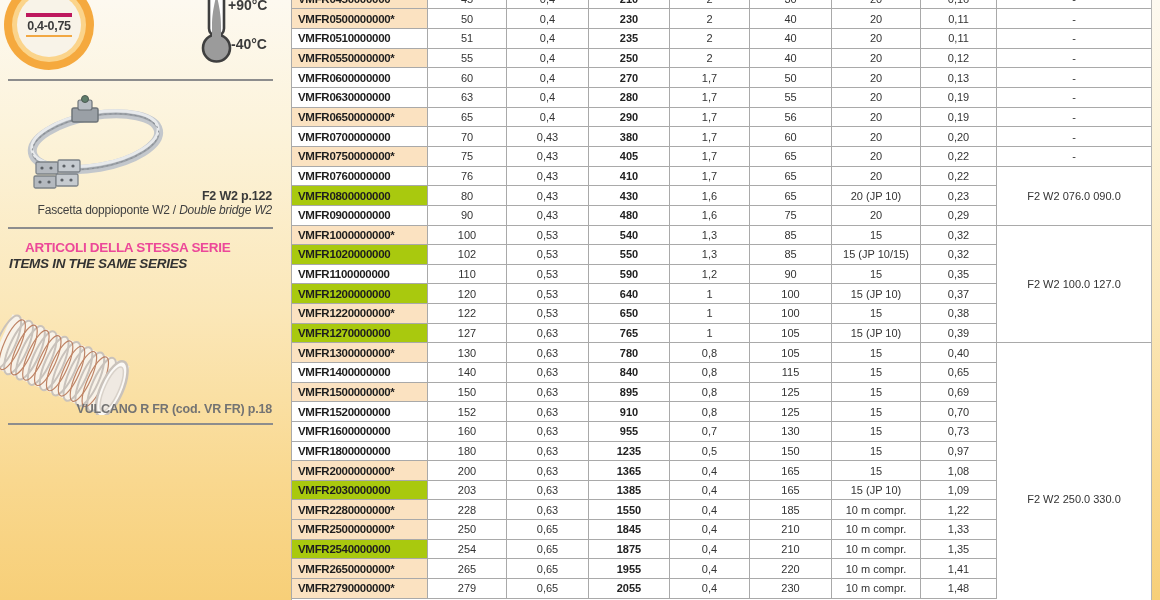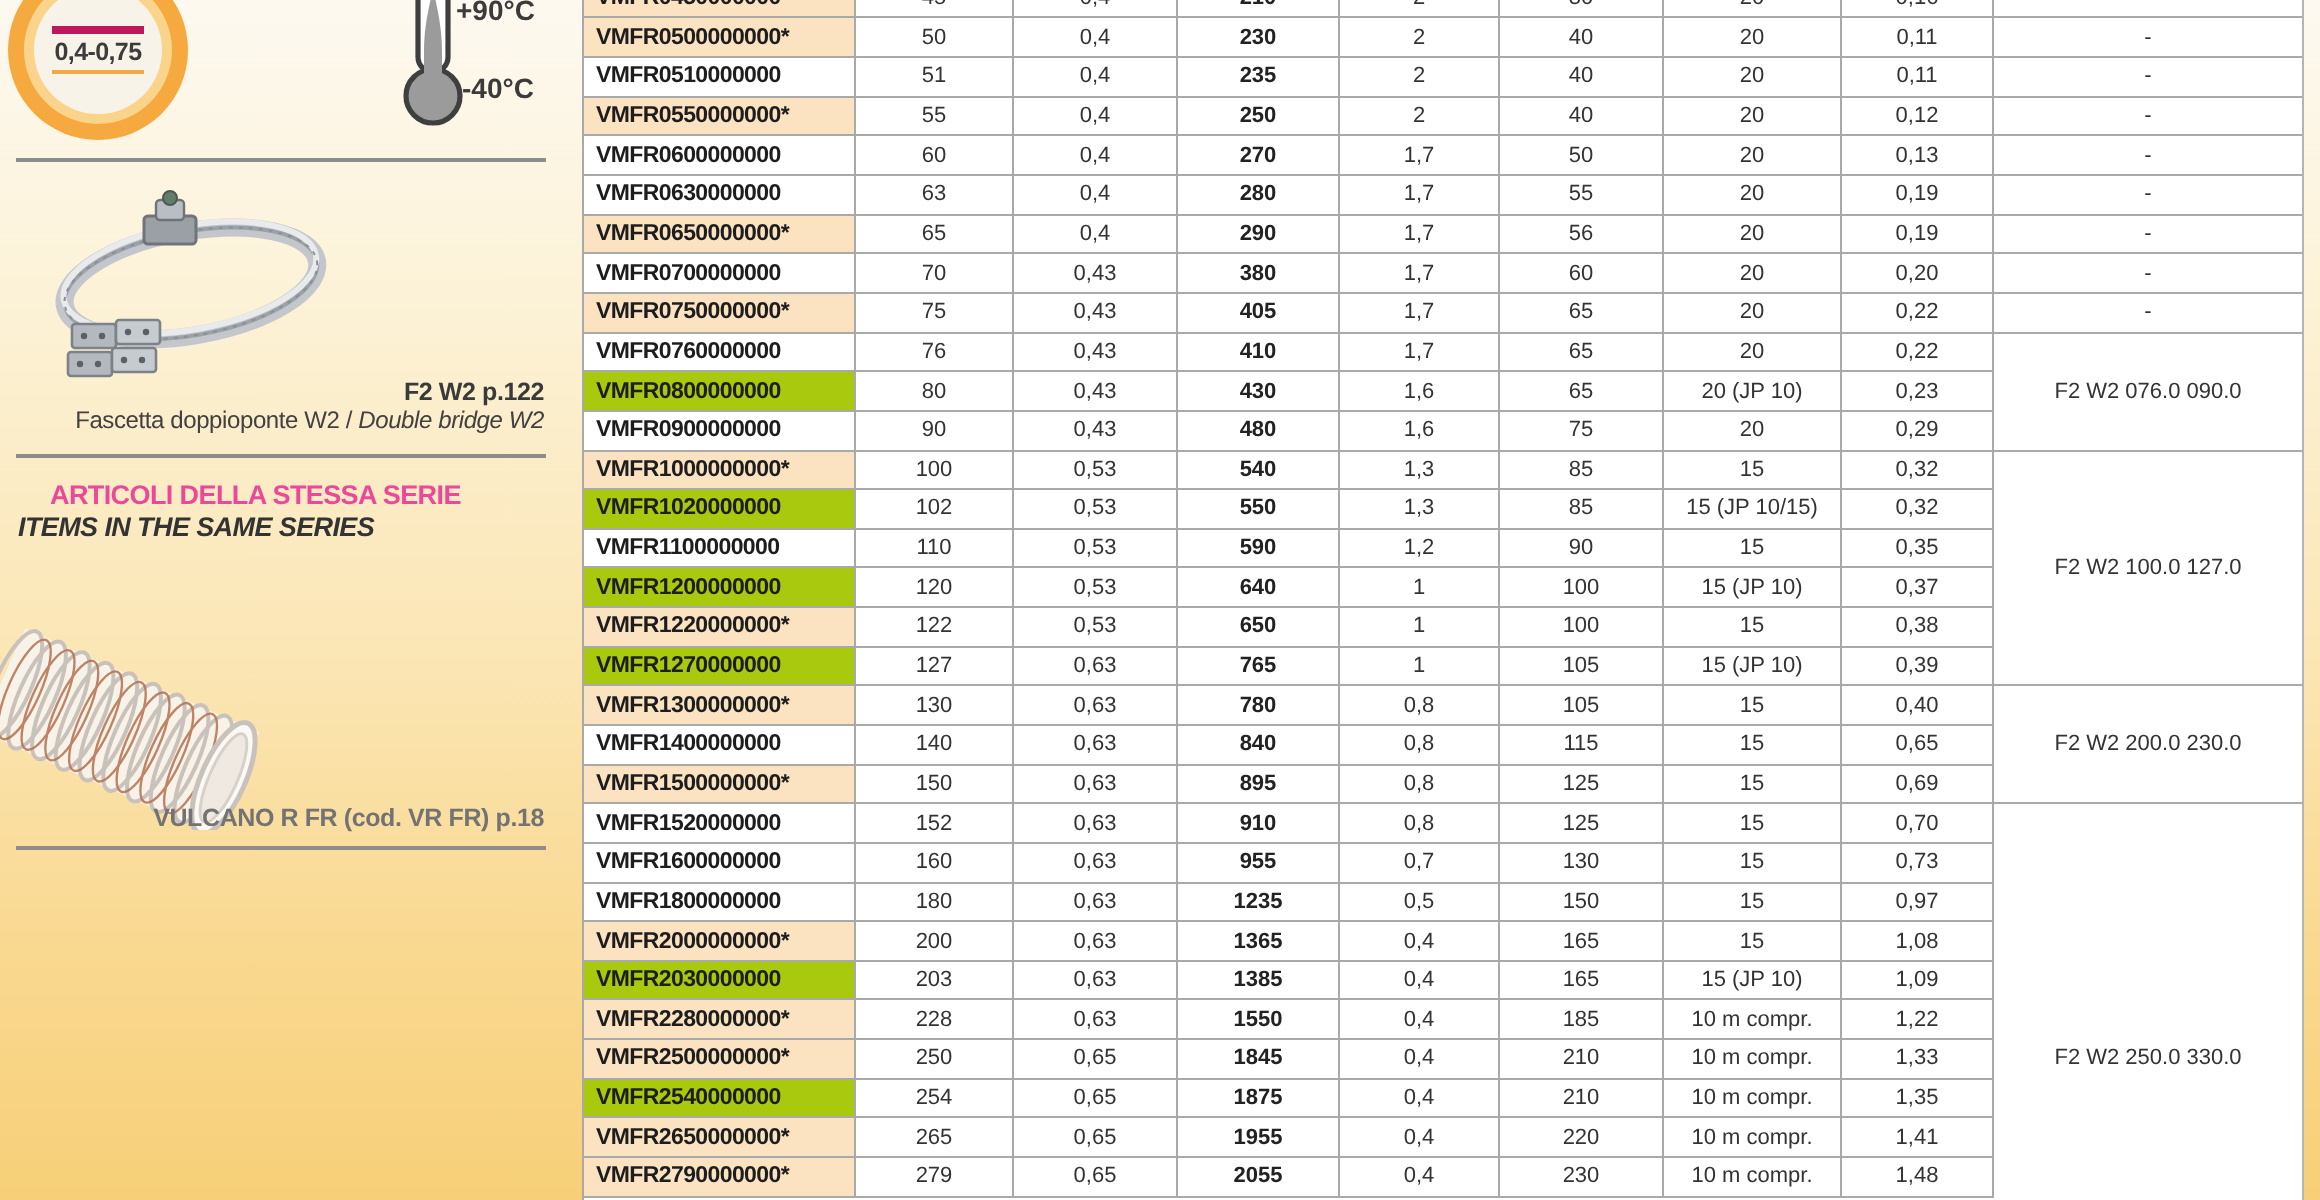--- a/index.html
+++ b/index.html
@@ -476,16 +476,15 @@
       <div class="ref-sec" style="height: 19.65px;">-</div>
       <div class="ref-sec" style="height: 19.65px;">-</div>
       <div class="ref-sec" style="height: 19.65px;">-</div>
       <div class="ref-sec" style="height: 19.65px;">-</div>
       <div class="ref-sec" style="height: 19.65px;">-</div>
       <div class="ref-sec" style="height: 19.65px;">-</div>
       <div class="ref-sec" style="height: 19.65px;">-</div>
       <div class="ref-sec" style="height: 19.65px;">-</div>
       <div class="ref-sec" style="height: 58.95px;">F2 W2 076.0 090.0</div>
       <div class="ref-sec" style="height: 117.9px;">F2 W2 100.0 127.0</div>
-      <div class="ref-sec" style="height: 58.95px;">F2 W2 200.0 230.0</div>
       <div class="ref-sec">F2 W2 250.0 330.0</div>
     </div>
 </div>
 
 </body></html>

